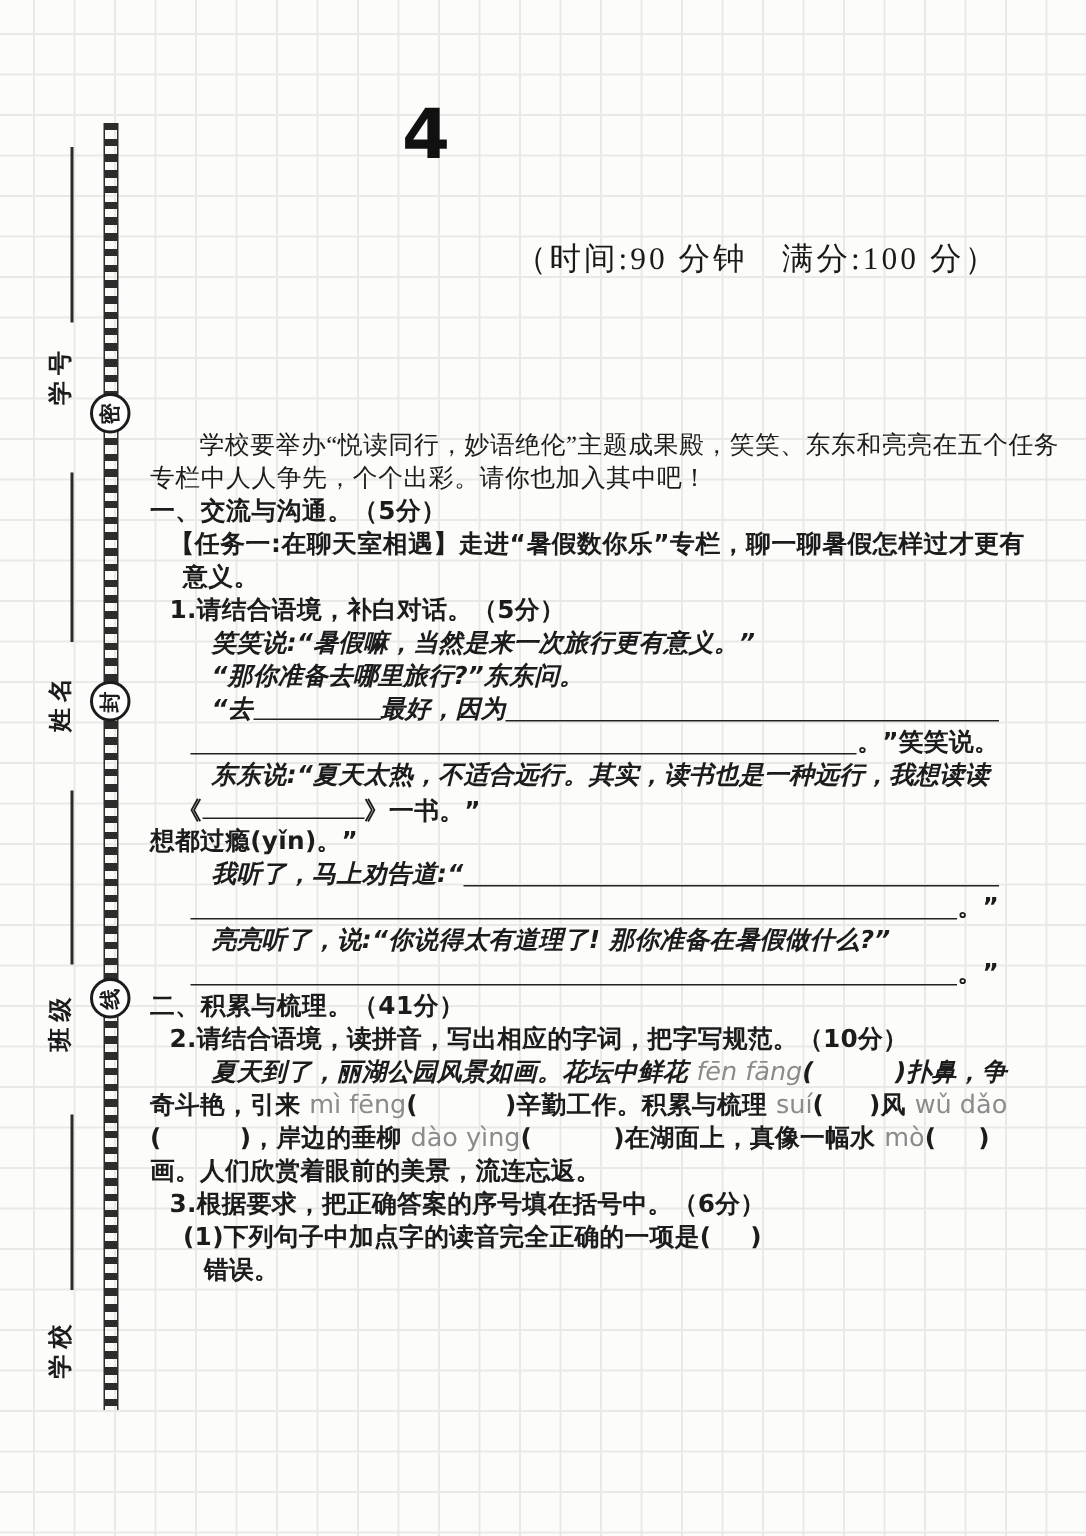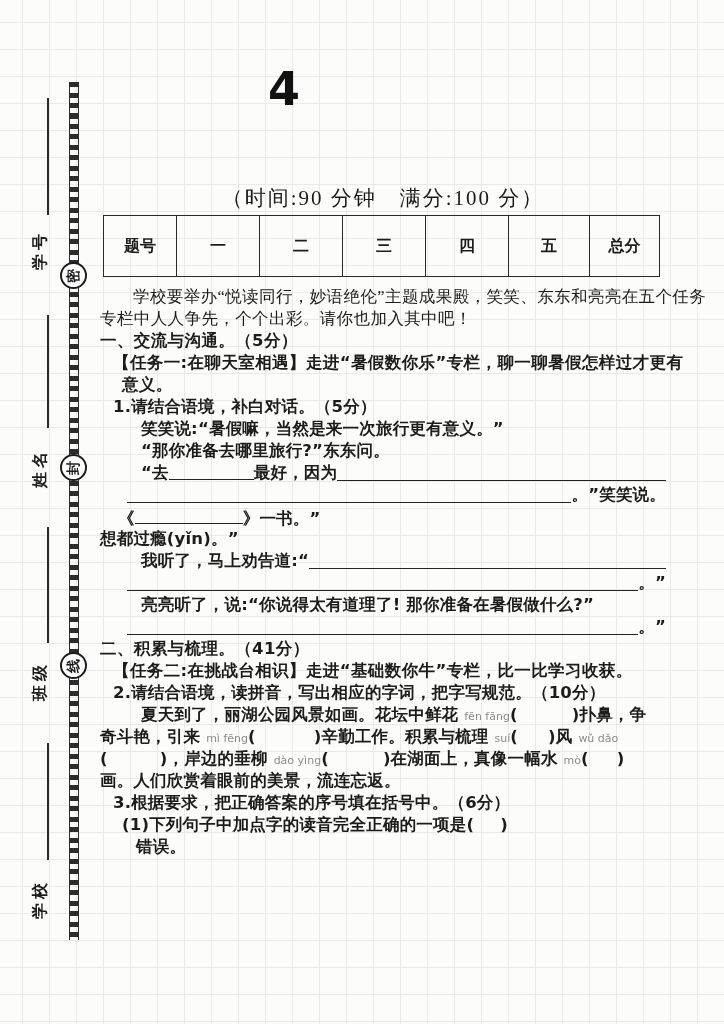--- a/index.html
+++ b/index.html
@@ -33,21 +33,21 @@
     border-radius:50%;background:#fff;display:flex;align-items:center;justify-content:center;
     font-family:"DejaVu Sans", sans-serif;font-weight:bold;font-size:14px;z-index:3;
   }
   .seal-circle span{display:block;transform:rotate(-90deg);}
   
   .paper-num{
     position:absolute;left:268px;top:62px;
     font-family:"DejaVu Sans", sans-serif;font-weight:bold;font-size:46px;color:#111;
   }
   .time-line{
-    position:absolute;left:100px;top:184px;width:566px;text-align:center;
+    position:absolute;left:100px;top:158px;width:566px;text-align:right;
     font-size:21px;letter-spacing:2px;color:#1a1a1a;
   }
   
   .score-table{
     position:absolute;left:103px;top:215px;width:557px;height:62px;
     border-collapse:collapse;table-layout:fixed;background:transparent;
   }
   .score-table td{
     border:1.6px solid #2a2a2a;text-align:center;
     font-family:"DejaVu Sans", sans-serif;font-weight:bold;font-size:16px;height:31px;padding:0;
@@ -55,26 +55,26 @@
   
   .content{
     position:absolute;left:100px;top:286px;width:566px;
     font-size:16.5px;letter-spacing:0.4px;
   }
   .ln{height:22px;line-height:22px;white-space:nowrap;overflow:visible;}
   .flex{display:flex;align-items:flex-start;}
   .bold{font-family:"DejaVu Sans", sans-serif;font-weight:bold;}
   .semi{font-family:"DejaVu Sans", sans-serif;font-weight:bold;letter-spacing:0.2px;}
   .ind1{padding-left:13px;} .ind15{padding-left:22px;} .ind2{padding-left:33px;}
-  .ind25{padding-left:41px;} .ind27{padding-left:27px;justify-content:flex-end;} .ind3{padding-left:36px;}
+  .ind25{padding-left:41px;font-style:italic;} .ind27{padding-left:27px;justify-content:flex-end;} .ind3{padding-left:36px;}
   .ind12{padding-left:18px;}
   .blank{display:inline-block;border-bottom:1.5px solid #222;height:17px;vertical-align:baseline;}
   .fill{flex:1;border-bottom:1.5px solid #222;height:17px;margin-top:1px;}
   .gap{display:inline-block;height:1px;}
-  .py{color:#8b8b8b;font-family:"DejaVu Sans", sans-serif;font-weight:normal;font-size:11px;letter-spacing:0;}
+  .py{color:#8b8b8b;font-family:"DejaVu Sans", sans-serif;font-weight:normal;font-size:17px;letter-spacing:0;}
   .dotu{position:relative;}
   .dotu::after{content:"\2022";position:absolute;left:50%;transform:translateX(-50%);bottom:-8px;font-size:11px;color:#1c1c1c;line-height:8px;}
 </style>
 </head>
 <body>
 
 <div class="page">
 
   <div class="seal-strip"></div>
 
@@ -96,29 +96,20 @@
     </div>
   <div class="seal-circle" style="top:652px;">
       <span>线</span>
     </div>
 
   <div class="paper-num">4</div>
   <div class="time-line">（时间:90 分钟　满分:100 分）</div>
 
   <table class="score-table">
     <tbody>
-        <tr>
-      <td style="width:72px;">题号</td>
-      <td style="width:82px;">一</td>
-      <td style="width:82px;">二</td>
-      <td style="width:82px;">三</td>
-      <td style="width:82px;">四</td>
-      <td style="width:80px;">五</td>
-      <td>总分</td>
-    </tr>
   </tbody>
     </table>
 
   <div class="content">
     <div class="ln ind2">学校要举办“悦读同行，妙语绝伦”主题成果殿，笑笑、东东和亮亮在五个任务</div>
     <div class="ln">专栏中人人争先，个个出彩。请你也加入其中吧！</div>
     <div class="ln bold">一、交流与沟通。（5分）</div>
     <div class="ln bold ind1">【任务一:在聊天室相遇】走进“暑假数你乐”专栏，聊一聊暑假怎样过才更有</div>
     <div class="ln bold ind15">意义。</div>
     <div class="ln semi ind1">1.请结合语境，补白对话。（5分）</div>
@@ -127,39 +118,39 @@
     <div class="ln semi ind25 flex">
       <span>“去</span>
       <span class="blank" style="width:85px;"></span>
       <span>最好，因为</span>
       <span class="fill"></span>
     </div>
     <div class="ln semi ind27 flex">
       <span class="fill"></span>
       <span>。”笑笑说。</span>
     </div>
+    <div class="ln semi ind25">东东说:“夏天太热，不适合远行。其实，读书也是一种远行，我想读读</div>
     <div class="ln semi ind12">
       <span>《</span><span class="blank" style="width:108px;"></span><span>》一书。”</span>
     </div>
     <div class="ln semi">想都过瘾(yǐn)。”</div>
     <div class="ln semi ind25 flex">
       <span>我听了，马上劝告道:“</span>
       <span class="fill"></span>
     </div>
     <div class="ln semi ind27 flex">
       <span class="fill"></span>
       <span>。”</span>
     </div>
     <div class="ln semi ind25">亮亮听了，说:“你说得太有道理了! 那你准备在暑假做什么?”</div>
     <div class="ln semi ind27 flex">
       <span class="fill"></span>
       <span>。”</span>
     </div>
     <div class="ln bold">二、积累与梳理。（41分）</div>
-    <div class="ln bold ind1">【任务二:在挑战台相识】走进“基础数你牛”专栏，比一比学习收获。</div>
     <div class="ln semi ind1">2.请结合语境，读拼音，写出相应的字词，把字写规范。（10分）</div>
     <div class="ln semi ind25">
       <span>夏天到了，丽湖公园风景如画。花坛中鲜花 </span><span class="py">fēn fāng</span><span>(</span><span class="gap" style="width:54px;"></span><span>)扑鼻，争</span>
     </div>
     <div class="ln semi">
       <span>奇斗艳，引来 </span><span class="py">mì fēng</span><span>(</span><span class="gap" style="width:58px;"></span><span>)辛勤工作。积累与梳理 </span><span class="py">suí</span><span>(</span><span class="gap" style="width:30px;"></span><span>)风 </span><span class="py">wǔ dǎo</span>
     </div>
     <div class="ln semi">
       <span>(</span><span class="gap" style="width:52px;"></span><span>)，岸边的垂柳 </span><span class="py">dào yìng</span><span>(</span><span class="gap" style="width:54px;"></span><span>)在湖面上，真像一幅水 </span><span class="py">mò</span><span>(</span><span class="gap" style="width:28px;"></span><span>)</span>
     </div>

